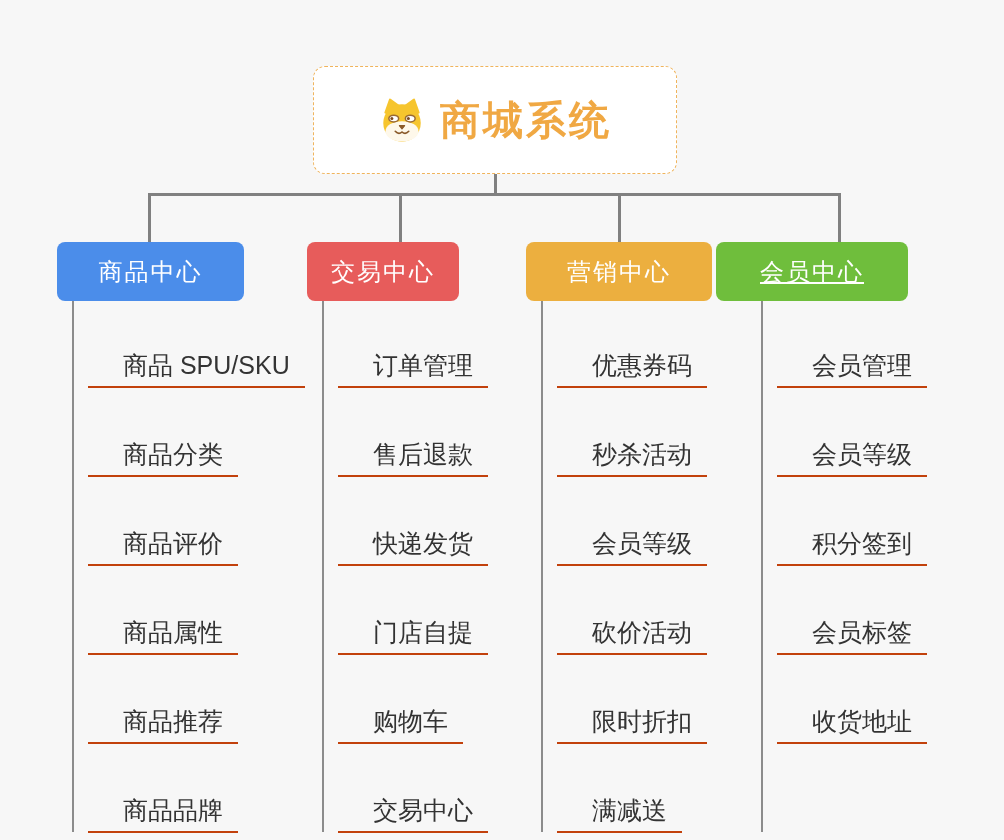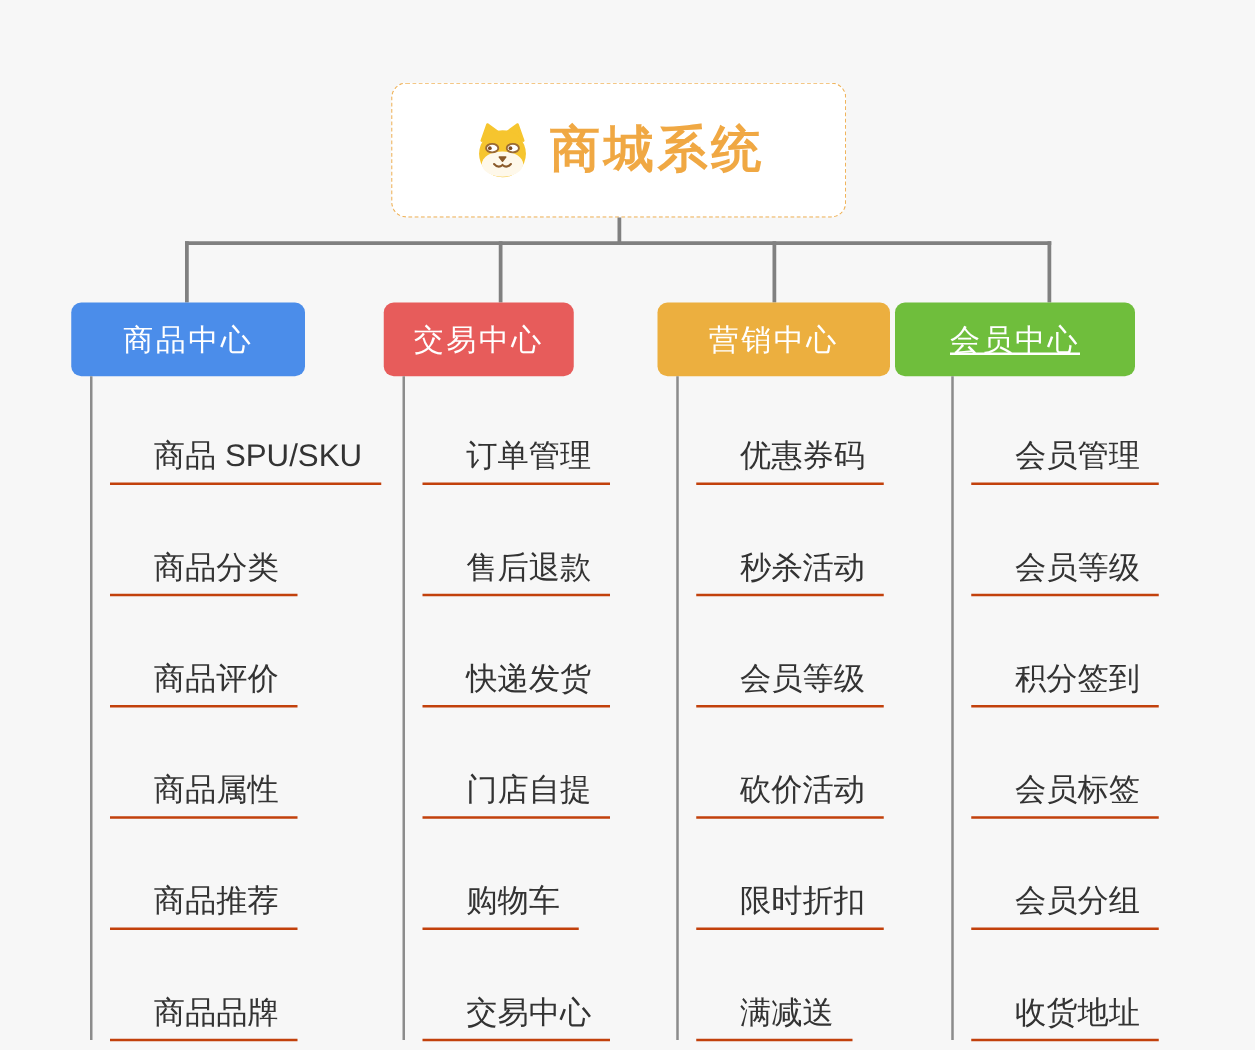--- a/index.html
+++ b/index.html
@@ -141,19 +141,18 @@
   <div class="branch">
     <div class="connector stub"></div>
     <div class="branch-box" style="background: rgb(111, 190, 60);">
       <span class="branch-label">会员中心</span>
     </div>
     <div class="branch-list">
           <div class="sub-item">会员管理</div>
           <div class="sub-item">会员等级</div>
           <div class="sub-item">积分签到</div>
           <div class="sub-item">会员标签</div>
-          <div class="sub-item">会员分组</div>
           <div class="sub-item">收货地址</div>
         </div>
   </div>
 </div>
 
 </div>
 
 </body></html>

